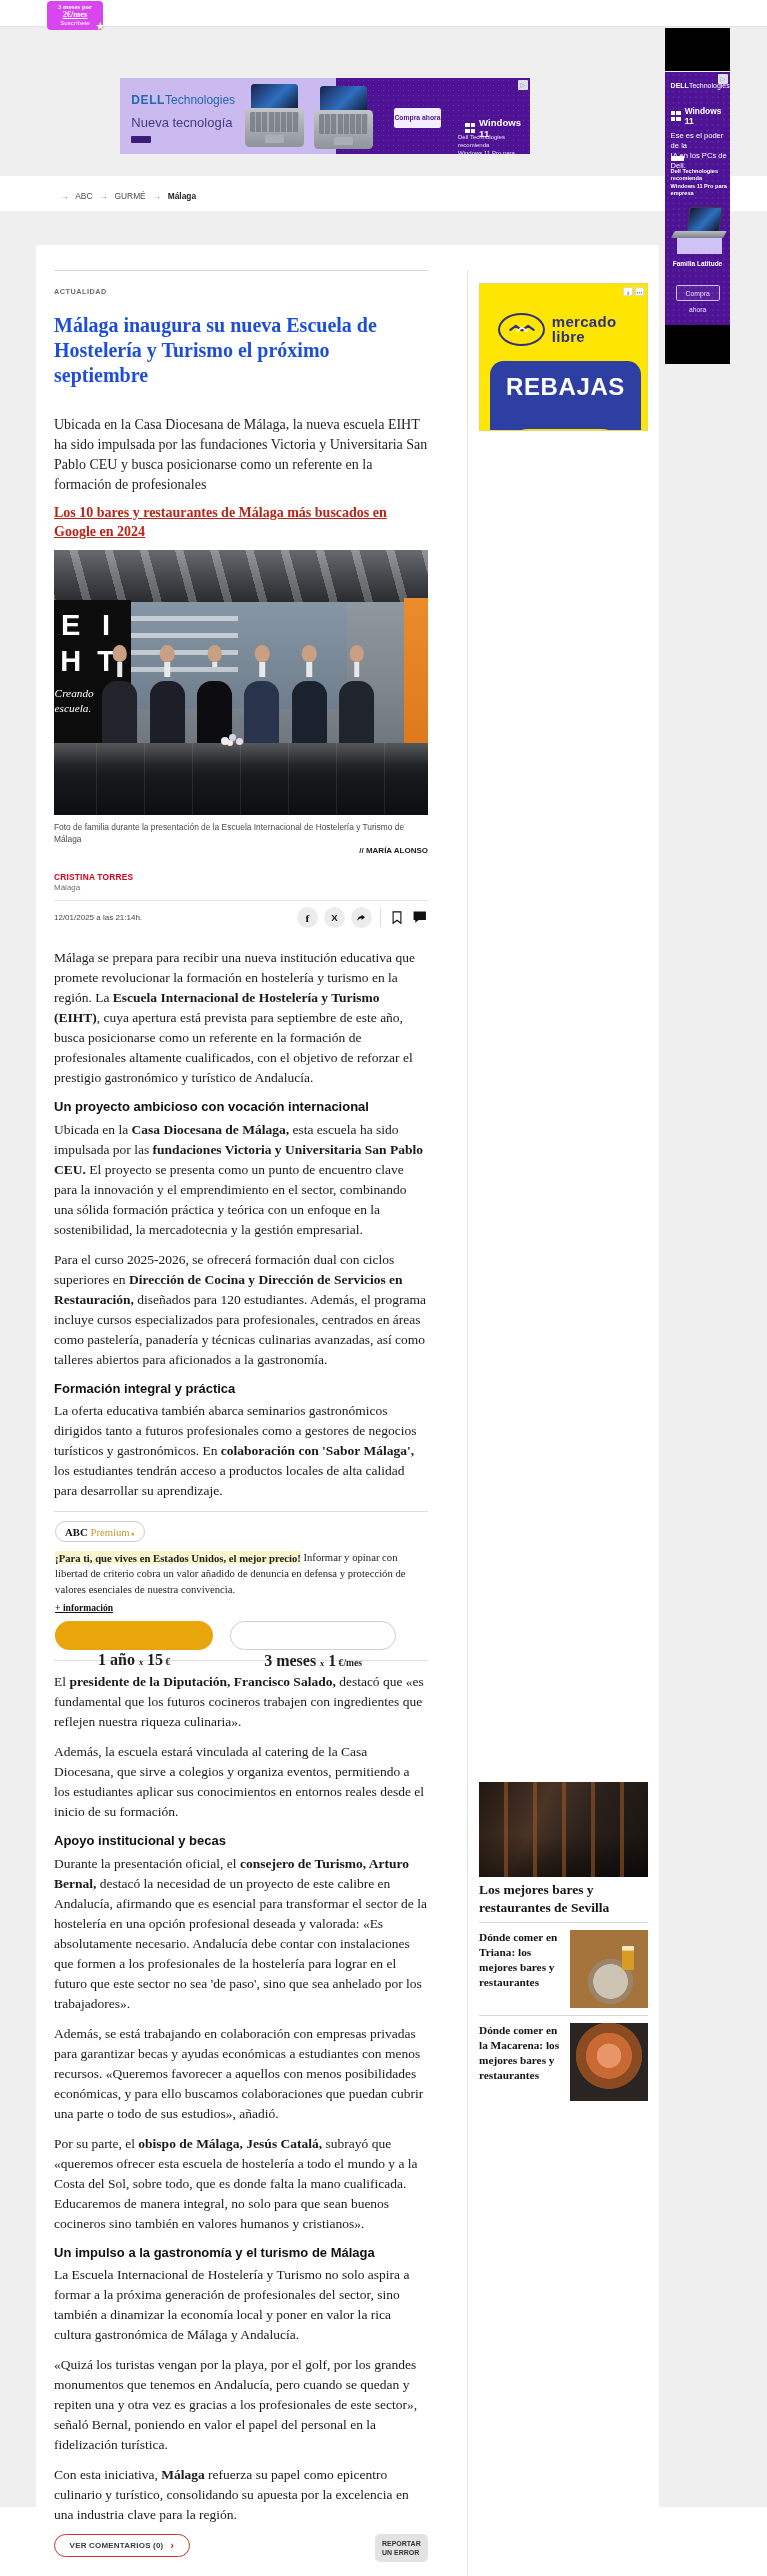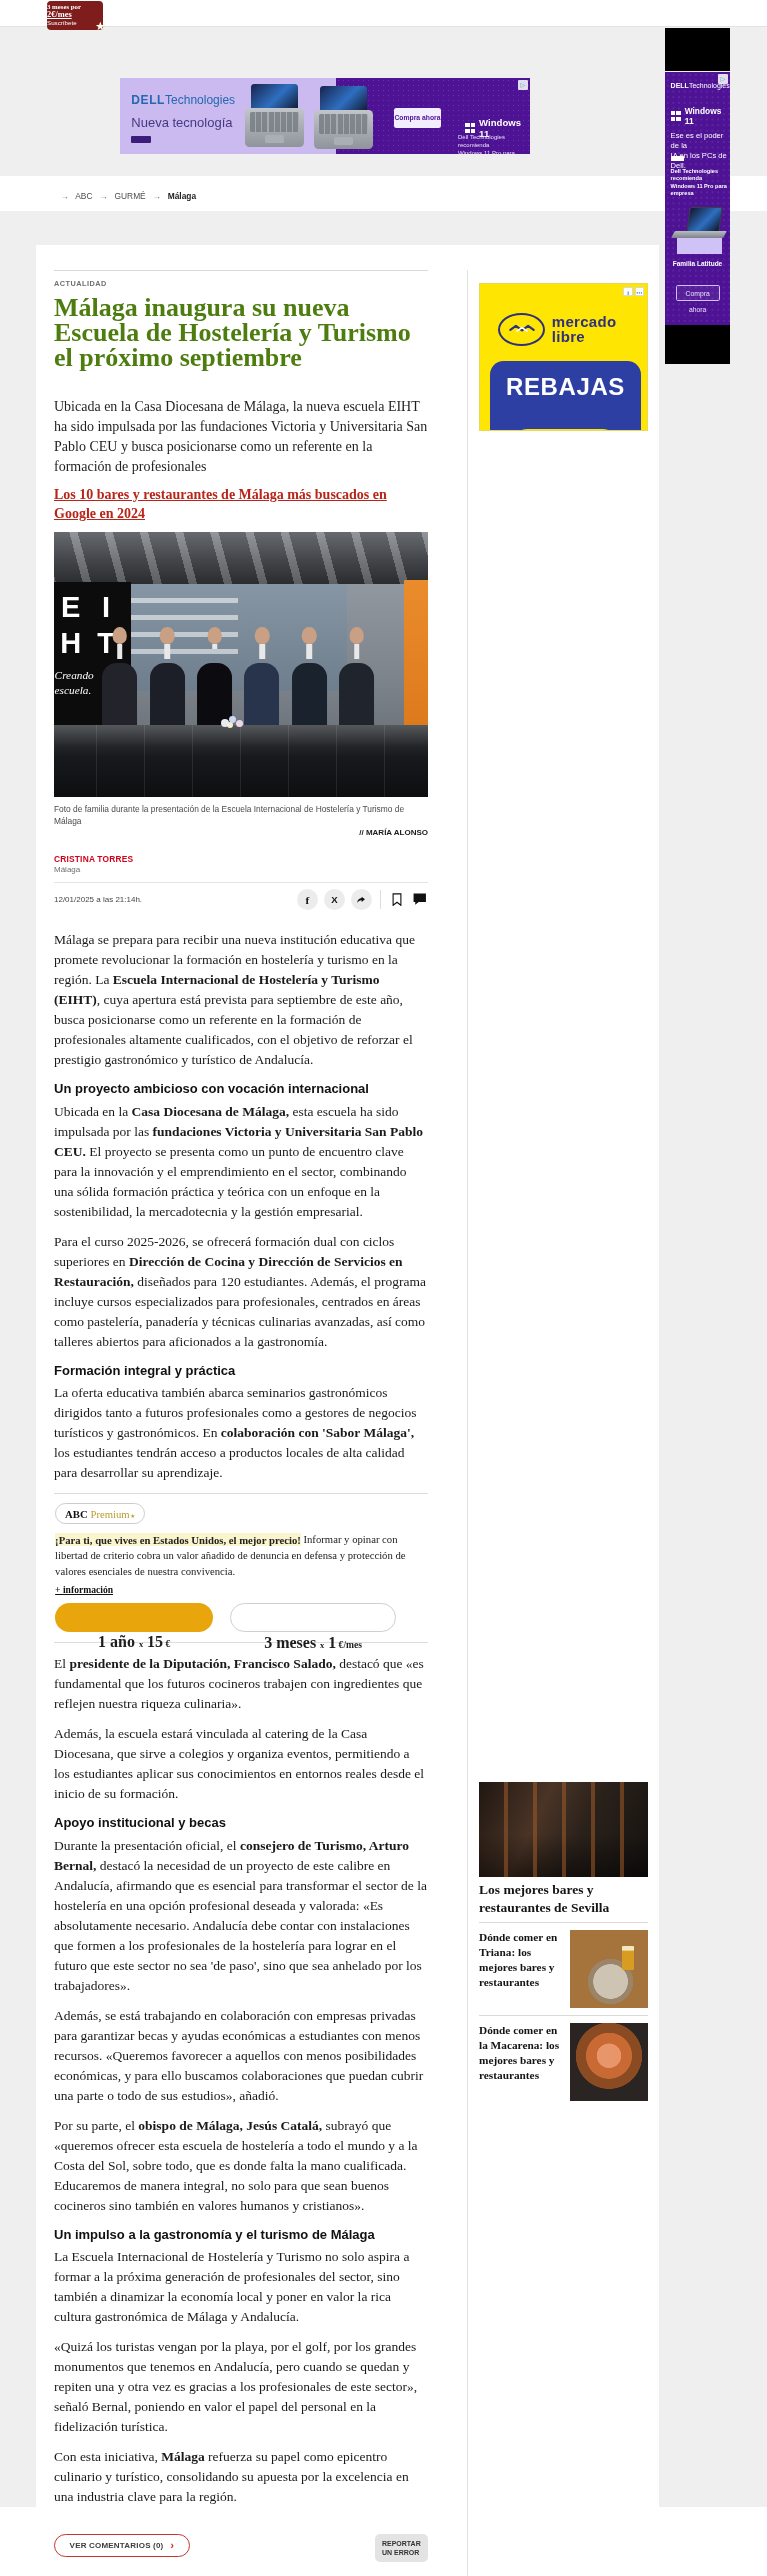--- a/index.html
+++ b/index.html
@@ -10,22 +10,22 @@
 
   
   .gray-bg { left:0; top:27px; width:768px; height:2480px; background:#efefef; }
   .crumb-strip { left:0; top:176px; width:768px; height:35px; background:#fff; }
   .card { left:36px; top:245px; width:623px; height:2331px; background:#fff; }
 
   
   .header { left:0; top:0; width:768px; height:27px; background:#fff; border-bottom:0.6px solid #e2e2e2; z-index:30; }
   .burger { left:7.3px; top:8.4px; width:12.4px; height:9.6px; cursor:pointer; }
   .burger span { display:block; height:1.1px; background:#111; margin-bottom:2.8px; }
-  .badge { left:47px; top:1.1px; width:56px; height:29px; background:#7f1d1d; border-radius:4px;
-           color:#fff; padding-top:1.7px; z-index:31; cursor:pointer;
+  .badge { left:47px; top:1.1px; width:56px; height:29px; background:#d946ef; border-radius:4px;
+           color:#fff; text-align:center; padding-top:1.7px; z-index:31; cursor:pointer;
            font-family:"Liberation Serif",serif; }
   .badge .b1 { font-size:6.8px; font-weight:bold; }
   .badge .b2 { font-size:8.4px; font-weight:bold; text-decoration:underline; }
   .badge .b3 { font-size:6.2px; font-family:"Liberation Sans",sans-serif; }
   .badge .star { position:absolute; right:-2.3px; bottom:-3.4px; color:#fff; font-size:11.3px; text-shadow:0 0 1.1px #b8890a; }
   .logo { left:50%; top:5px; transform:translateX(-50%); white-space:nowrap; cursor:pointer; }
   .logo .main { font-size:16.3px; font-weight:bold; letter-spacing:1.1px; color:#000; }
   .logo .e { position:relative; }
   .logo .e .acc { position:absolute; top:-7.3px; left:3.4px; color:#e5281e; font-size:14.6px; font-weight:bold; }
   .logo .sub { color:#e5281e; font-size:8.4px; font-weight:bold; margin-left:3.4px; }
@@ -80,22 +80,22 @@
       background:linear-gradient(130deg,#10172e,#2f6fc0 55%,#0d1326); border-radius:2.3px; border:1.1px solid #3a3f46; }
   .skylap .base { position:absolute; left:0; top:24px; width:52px; height:6.8px; transform:skewX(-30deg);
       background:linear-gradient(#b9bcc2,#7d828a); border-radius:1.1px; }
   .sky .fam { position:absolute; left:0; width:65px; text-align:center; top:188px; font-size:6.5px; font-weight:bold; }
   .sky .cta { position:absolute; left:10.7px; top:213px; width:44px; height:16px; border:0.6px solid #cfc2f7; border-radius:1.7px;
       color:#e9e0fc; font-size:6.8px; text-align:center; line-height:16px; background:rgba(255,255,255,.06); cursor:pointer; }
   .sky-black2 { left:665px; top:325px; width:65px; height:39px; background:#000; }
 
   
   .col { left:18px; top:25px; width:374px; height:2269px; overflow:hidden; }
-  .kicker { font-size:7.3px; font-weight:bold; letter-spacing:0.5px; color:#6f6f6f; border-top:0.6px solid #d9d9d9; padding-top:8px; }
-  h1 { font-family:"Liberation Serif",serif; font-size:26px; line-height:25px; color:#4d7c0f; margin-top:7px; font-weight:bold; }
+  .kicker { font-size:7.3px; font-weight:bold; letter-spacing:0.5px; color:#6f6f6f; border-top:0.6px solid #d9d9d9; padding-top:16px; }
+  h1 { font-family:"Liberation Serif",serif; font-size:20px; line-height:25px; color:#1d4ed8; margin-top:17px; font-weight:bold; }
   .lede { font-family:"Liberation Serif",serif; font-size:14px; line-height:20px; color:#1f1f1f; margin-top:27px; }
   .related { display:block; font-family:"Liberation Serif",serif; font-size:14px; line-height:19px; font-weight:bold;
       color:#ba2418; text-decoration:underline; margin-top:8px; cursor:pointer; }
 
   
   .photo { position:relative; margin:9px 0 0 -6.2px; width:381px; height:265px; overflow:hidden;
       background:linear-gradient(#9aa2ab, #7d848c 55%, #5d6268); }
   .ph-hood { position:absolute; left:0; top:0; width:381px; height:52px;
       background:linear-gradient(#74787d,#4b4e53 55%,#303236); }
   .ph-hood:after { content:""; position:absolute; left:0; top:0; width:381px; height:52px;

